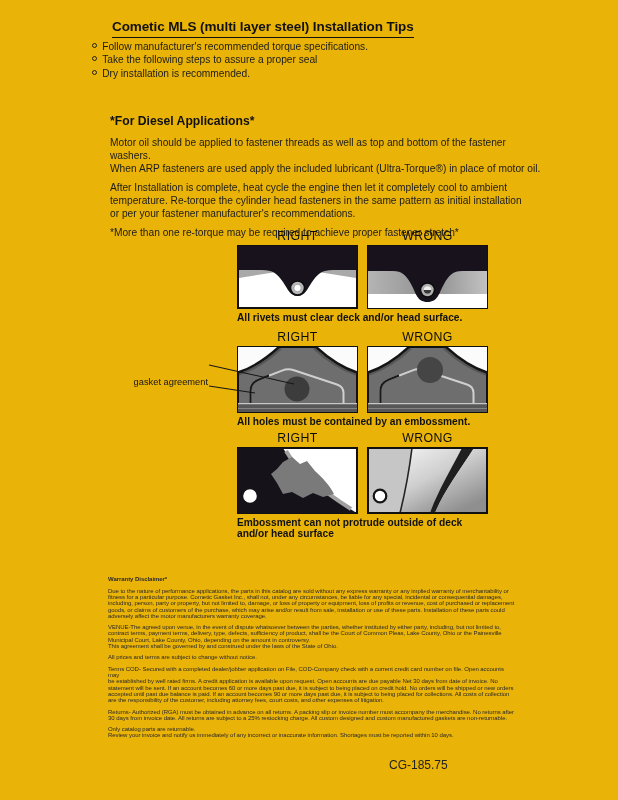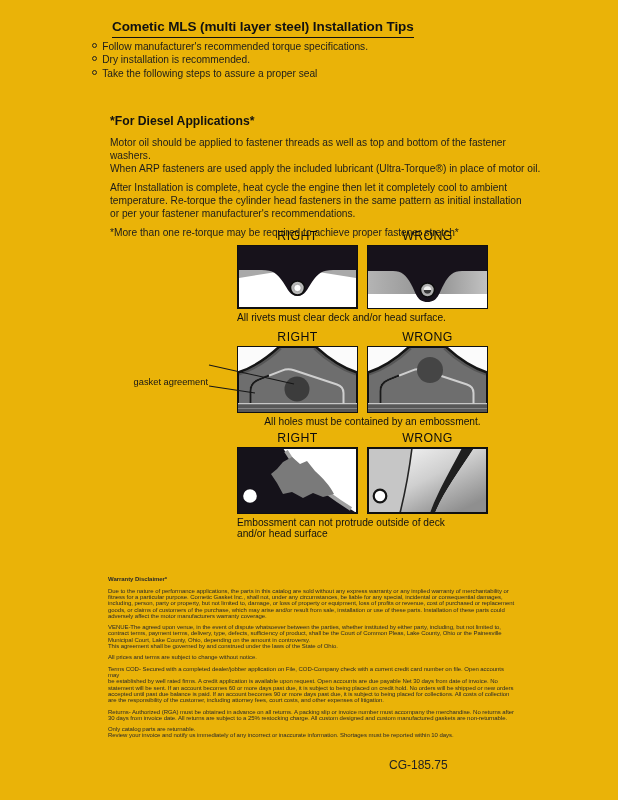--- a/index.html
+++ b/index.html
@@ -24,22 +24,22 @@
   .diesel p{margin:0 0 6px 0;}
   .preline{white-space:pre-line;}
 
   .fig{position:absolute;left:237px;width:271px;}
   #fig1{top:229px;} #fig2{top:330px;} #fig3{top:431px;}
   .fig-labels{display:flex;height:15px;font-size:12.3px;letter-spacing:0.4px;color:#0d0d0d;}
   .fig-labels span{width:121px;text-align:center;}
   .fig-labels span + span{margin-left:9px;}
   .fig-boxes{display:flex;margin-top:1px;}
   .fig-boxes svg + svg{margin-left:9px;}
-  .fig-caption{margin-top:3px;font-size:10.2px;font-weight:normal;color:#111;}
-  .cap-center{text-align:center;}
+  .fig-caption{margin-top:3px;font-size:10.2px;font-weight:bold;color:#111;}
+  .cap-center{}
 
   .side-label{position:absolute;width:108px;text-align:right;font-size:9.3px;line-height:10.3px;
               color:#161616;}
   #coolant-label{left:100px;top:345px;}
   #embossment-label{left:100px;top:377px;}
   #leader-lines{position:absolute;left:108px;top:330px;z-index:4;pointer-events:none;}
 
   .legal{position:absolute;left:108px;top:576px;width:408px;font-size:6px;line-height:6.25px;
          letter-spacing:-0.05px;color:#2a2a2a;}
   .legal h3{margin:0 0 5.5px 0;font-size:6px;font-weight:bold;}
@@ -49,22 +49,22 @@
 </style>
 </head>
 <body>
 
 <div class="page">
 
   <h1 class="title">Cometic MLS (multi layer steel) Installation Tips</h1>
 
   <ul class="bullets">
     <li class="b">Follow manufacturer's recommended torque specifications.</li>
+    <li class="b">Take the following steps to assure a proper seal</li>
     <li class="b">Dry installation is recommended.</li>
-    <li class="b">Take the following steps to assure a proper seal</li>
   </ul>
 
   <div class="diesel">
     <h2>*For Diesel Applications*</h2>
     <p class="preline">Motor oil should be applied to fastener threads as well as top and bottom of the fastener washers.
 When ARP fasteners are used apply the included lubricant (Ultra-Torque®) in place of motor oil.</p>
     <p class="preline">After Installation is complete, heat cycle the engine then let it completely cool to ambient
 temperature. Re-torque the cylinder head fasteners in the same pattern as initial installation
 or per your fastener manufacturer's recommendations.</p>
     <p>*More than one re-torque may be required to achieve proper fastener stretch*</p>

